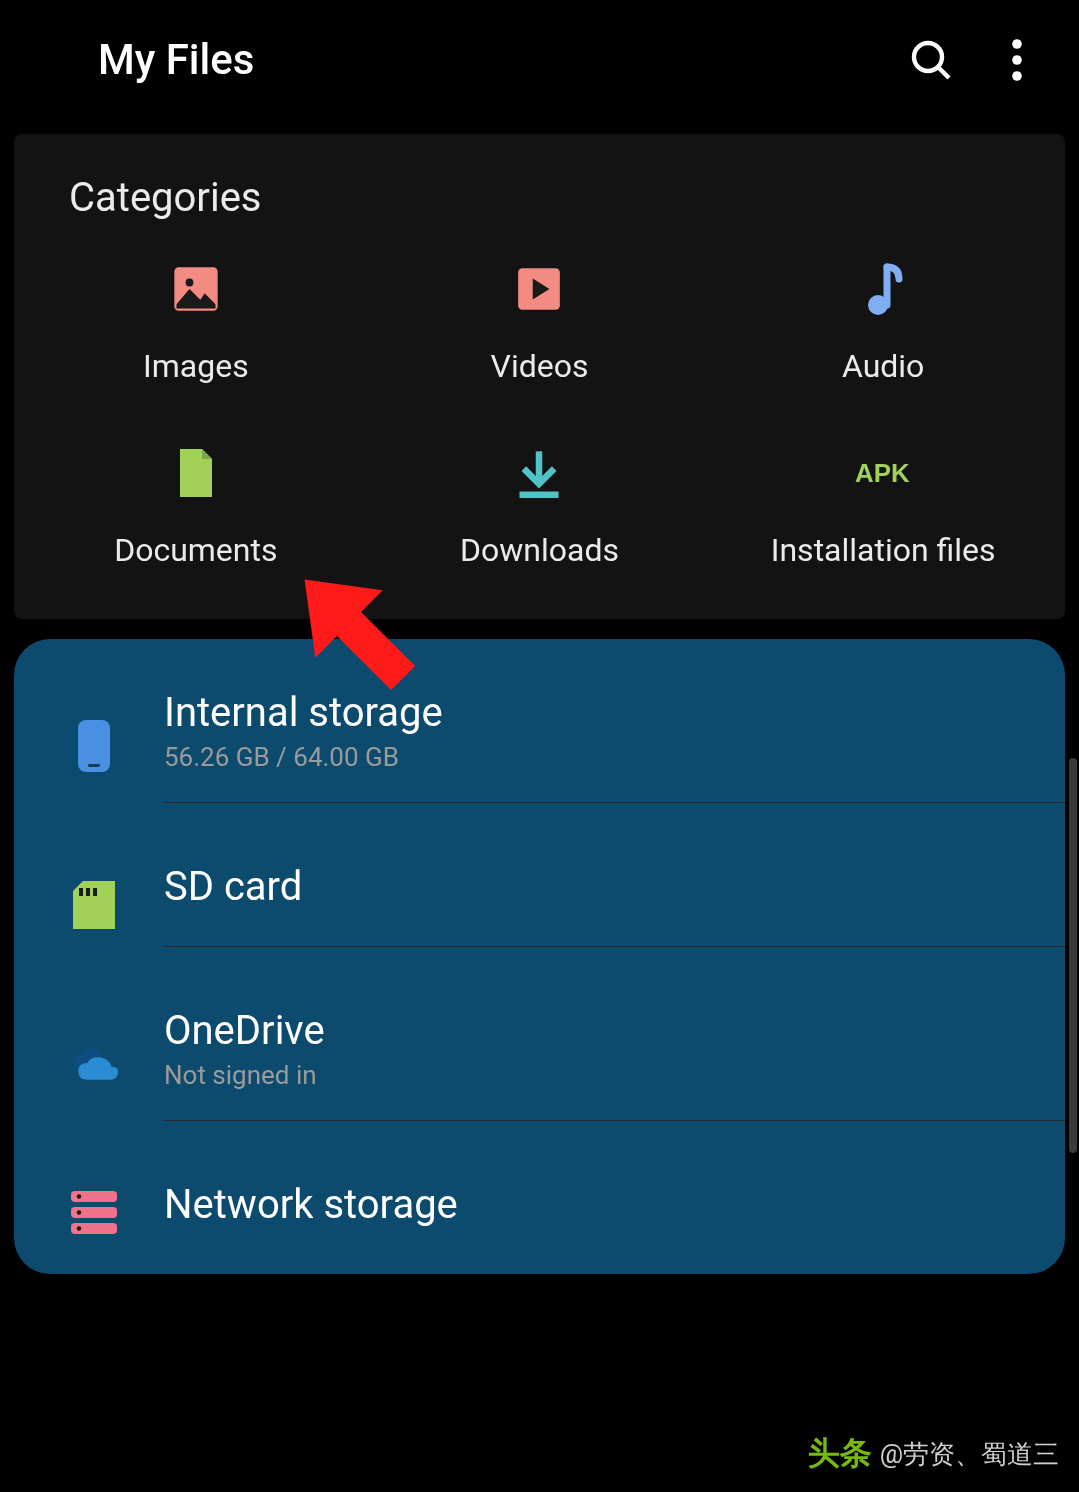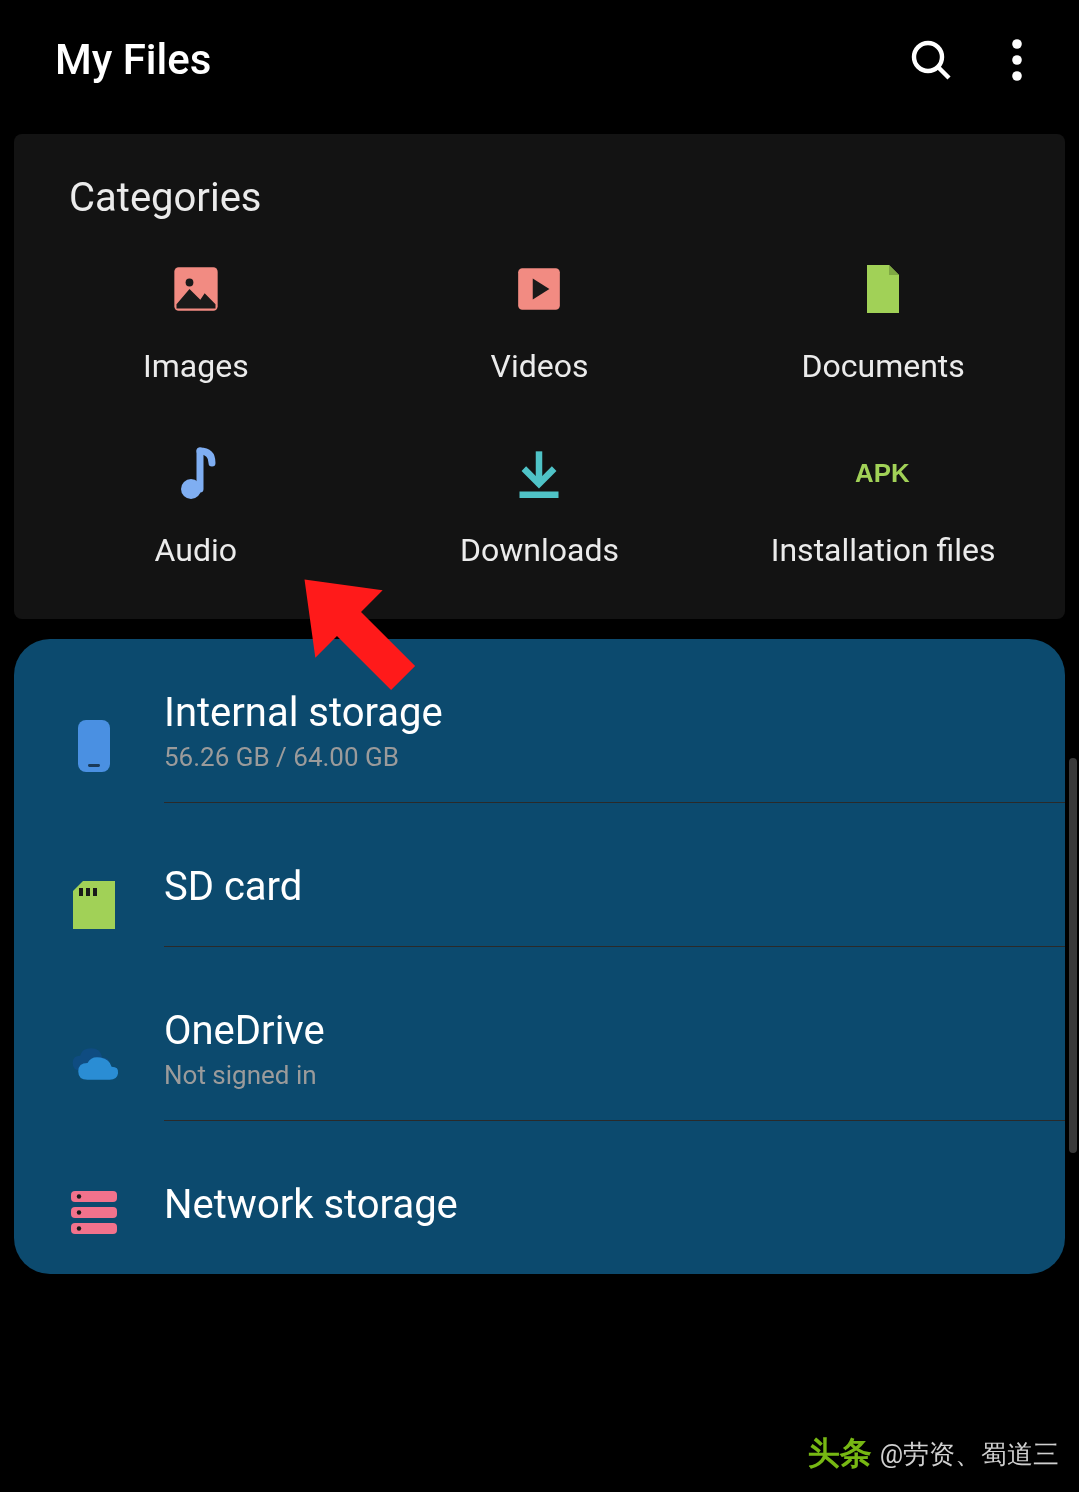--- a/index.html
+++ b/index.html
@@ -13,21 +13,22 @@
       background: #000000;
       font-family: -apple-system, BlinkMacSystemFont, 'Segoe UI', Roboto, sans-serif;
       color: #ffffff;
       overflow: hidden;
       position: relative;
     }
     .header {
       display: flex;
       align-items: center;
       justify-content: space-between;
-      padding: 35px 55px 30px 55px;
+      padding: 35px 55px 30px 74px;
+      margin-left: 24px;
     }
     .app-title {
       font-size: 42px;
       font-weight: 500;
       color: #ffffff;
     }
     .header-actions {
       display: flex;
       align-items: center;
       gap: 55px;
@@ -187,37 +188,37 @@
         <svg width="50" height="50" viewBox="0 0 24 24">
           <rect x="2" y="2" width="20" height="20" rx="2" fill="#f28b82"></rect>
           <path d="M9 7 L17 12 L9 17 Z" fill="#1a1a1a"></path>
         </svg>
       </div>
       <div class="category-label">Videos</div>
     </div>
 
     <div class="category-item">
       <div class="category-icon">
-        <svg width="42" height="52" viewBox="0 0 20 26">
-          <path d="M2 1 L13 1 L18 6 L18 25 L2 25 Z" fill="#a1d157"></path>
-          <path d="M13 1 L13 6 L18 6 Z" fill="#7fa843"></path>
-        </svg>
-      </div>
-      <div class="category-label">Documents</div>
-    </div>
-
-    <div class="category-item">
-      <div class="category-icon">
         <svg width="48" height="56" viewBox="0 0 24 28">
           <path d="M14 3 Q20 3 20 9" stroke="#7faef2" stroke-width="3.5" fill="none" stroke-linecap="round"></path>
           <line x1="14" y1="3" x2="14" y2="22" stroke="#7faef2" stroke-width="3.5" stroke-linecap="round"></line>
           <circle cx="9.5" cy="22" r="5" fill="#7faef2"></circle>
         </svg>
       </div>
       <div class="category-label">Audio</div>
+    </div>
+
+    <div class="category-item">
+      <div class="category-icon">
+        <svg width="42" height="52" viewBox="0 0 20 26">
+          <path d="M2 1 L13 1 L18 6 L18 25 L2 25 Z" fill="#a1d157"></path>
+          <path d="M13 1 L13 6 L18 6 Z" fill="#7fa843"></path>
+        </svg>
+      </div>
+      <div class="category-label">Documents</div>
     </div>
 
     <div class="category-item">
       <div class="category-icon">
         <svg width="52" height="52" viewBox="0 0 24 24" fill="none" stroke="#4fc3c7" stroke-width="3">
           <line x1="12" y1="2" x2="12" y2="16"></line>
           <polyline points="5,10 12,17 19,10" stroke-linejoin="miter"></polyline>
           <line x1="3" y1="22" x2="21" y2="22"></line>
         </svg>
       </div>

